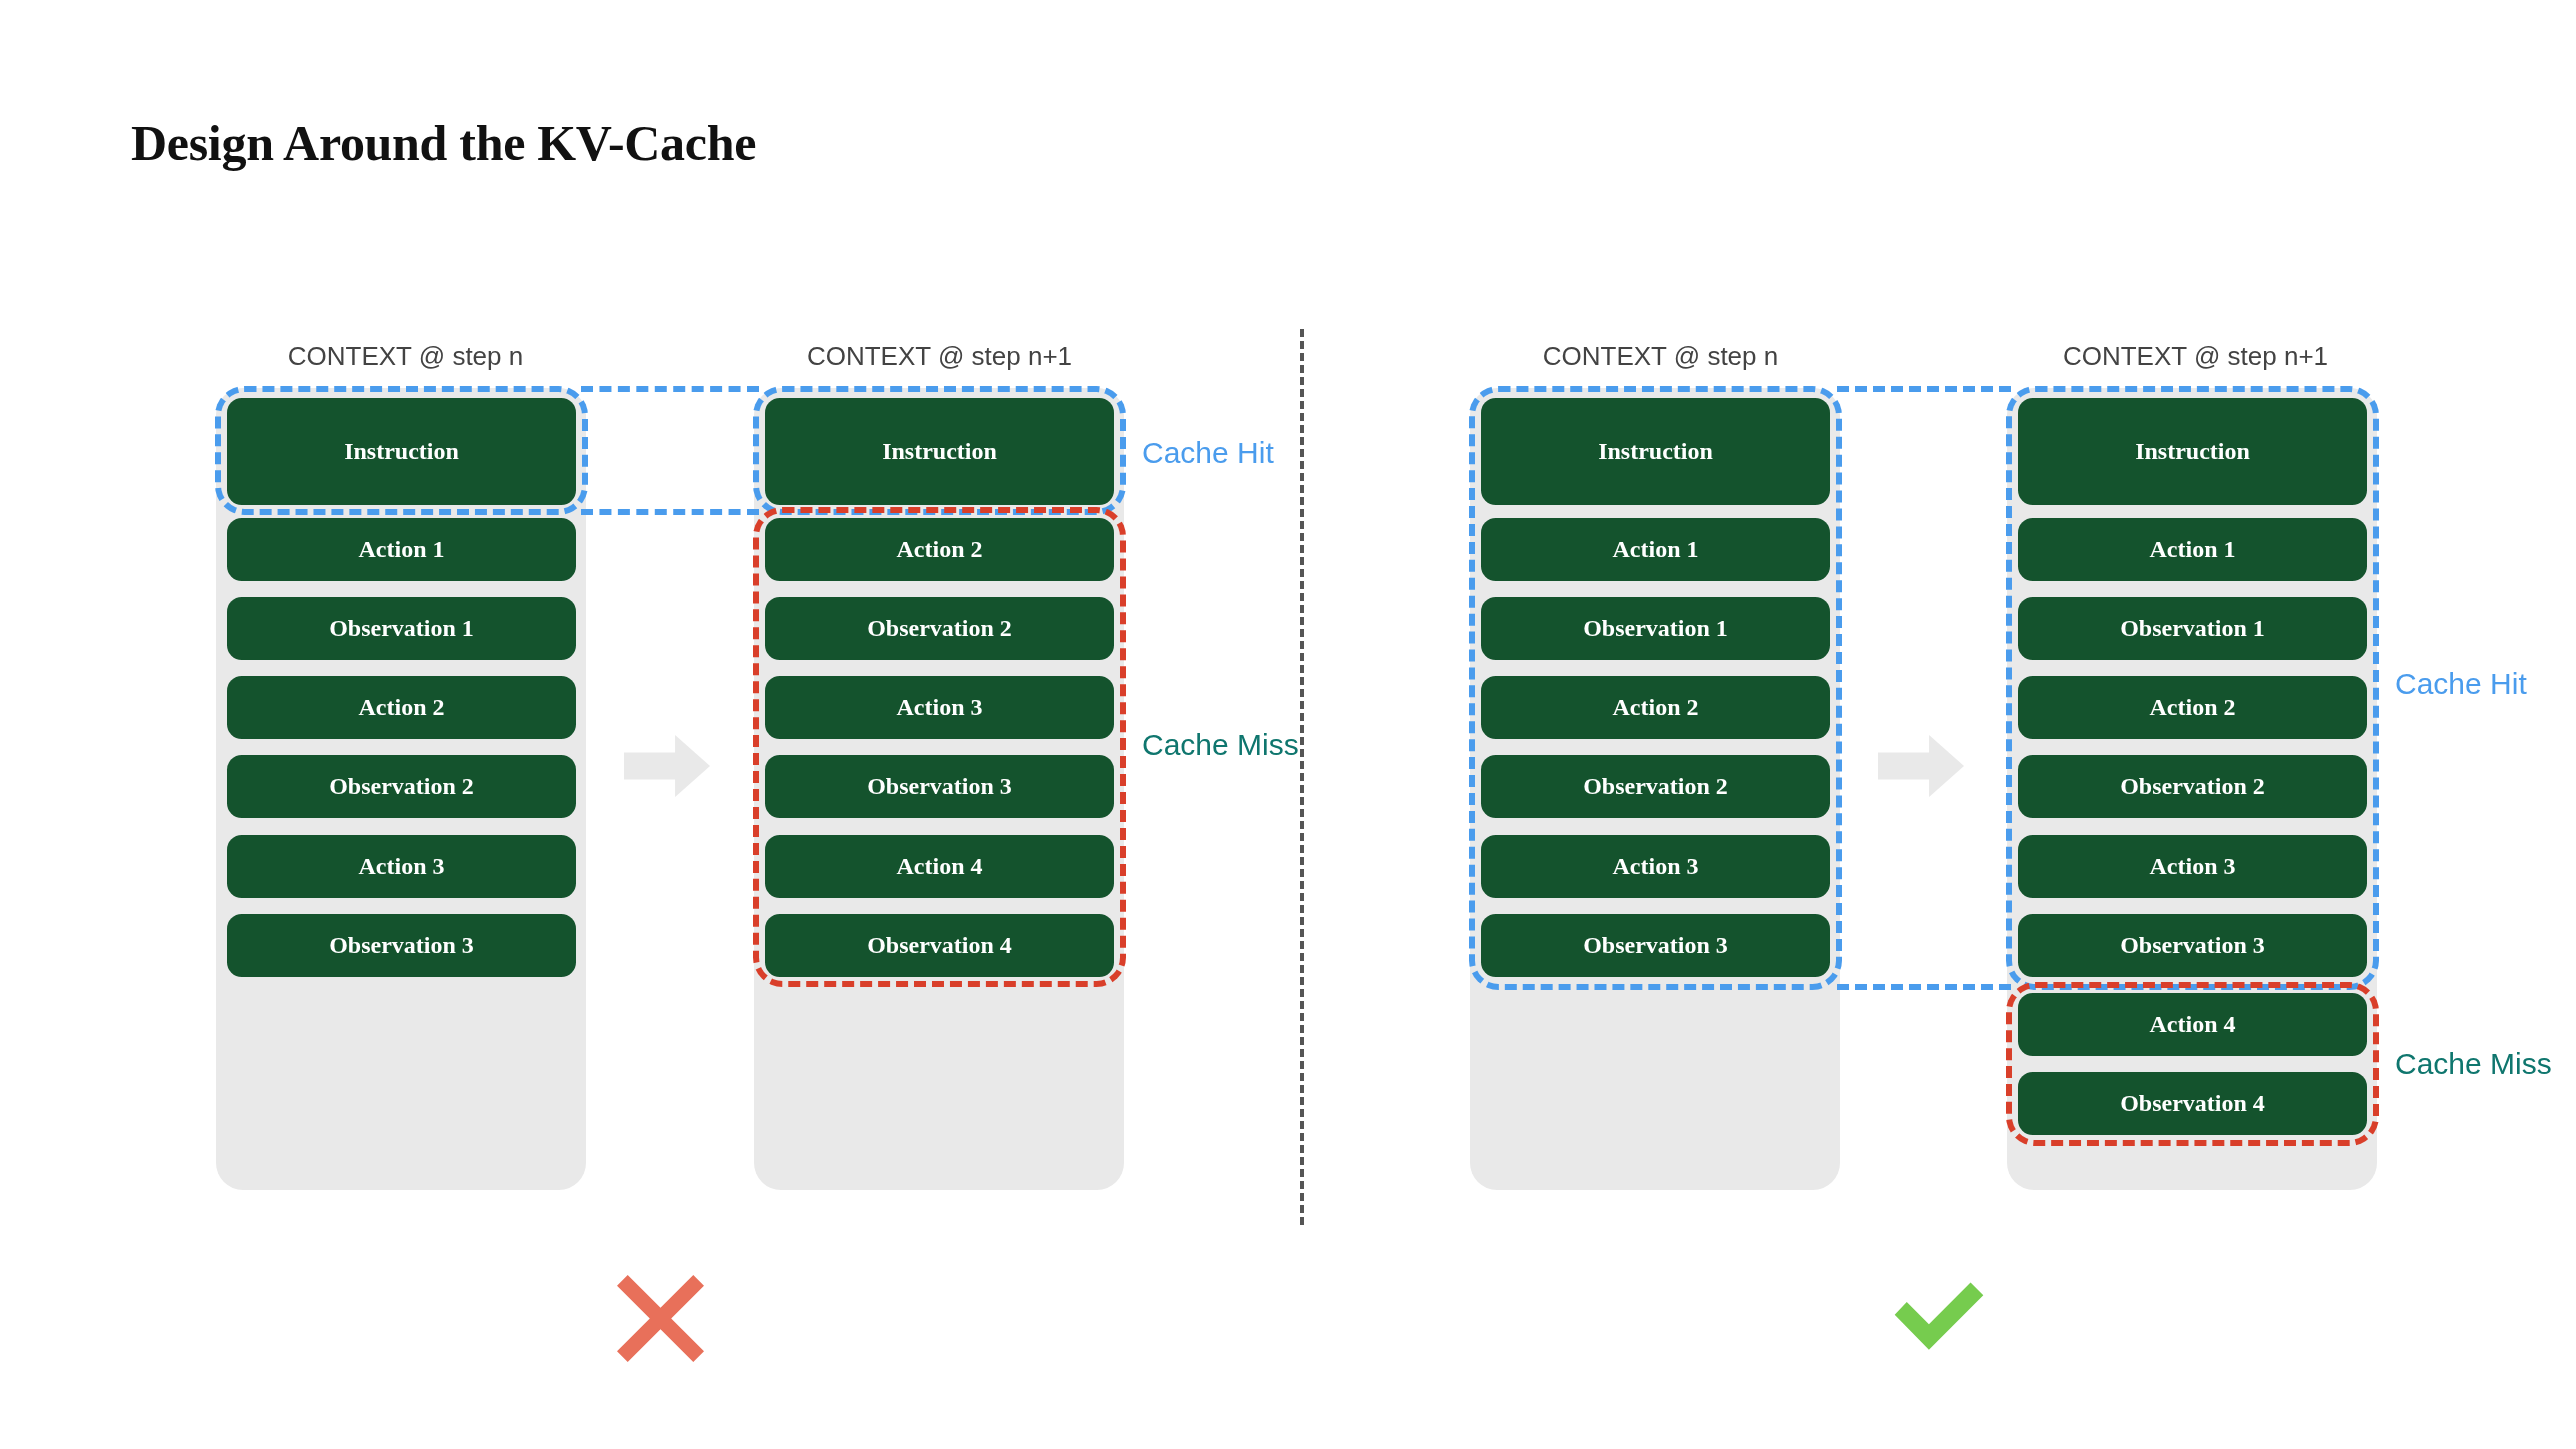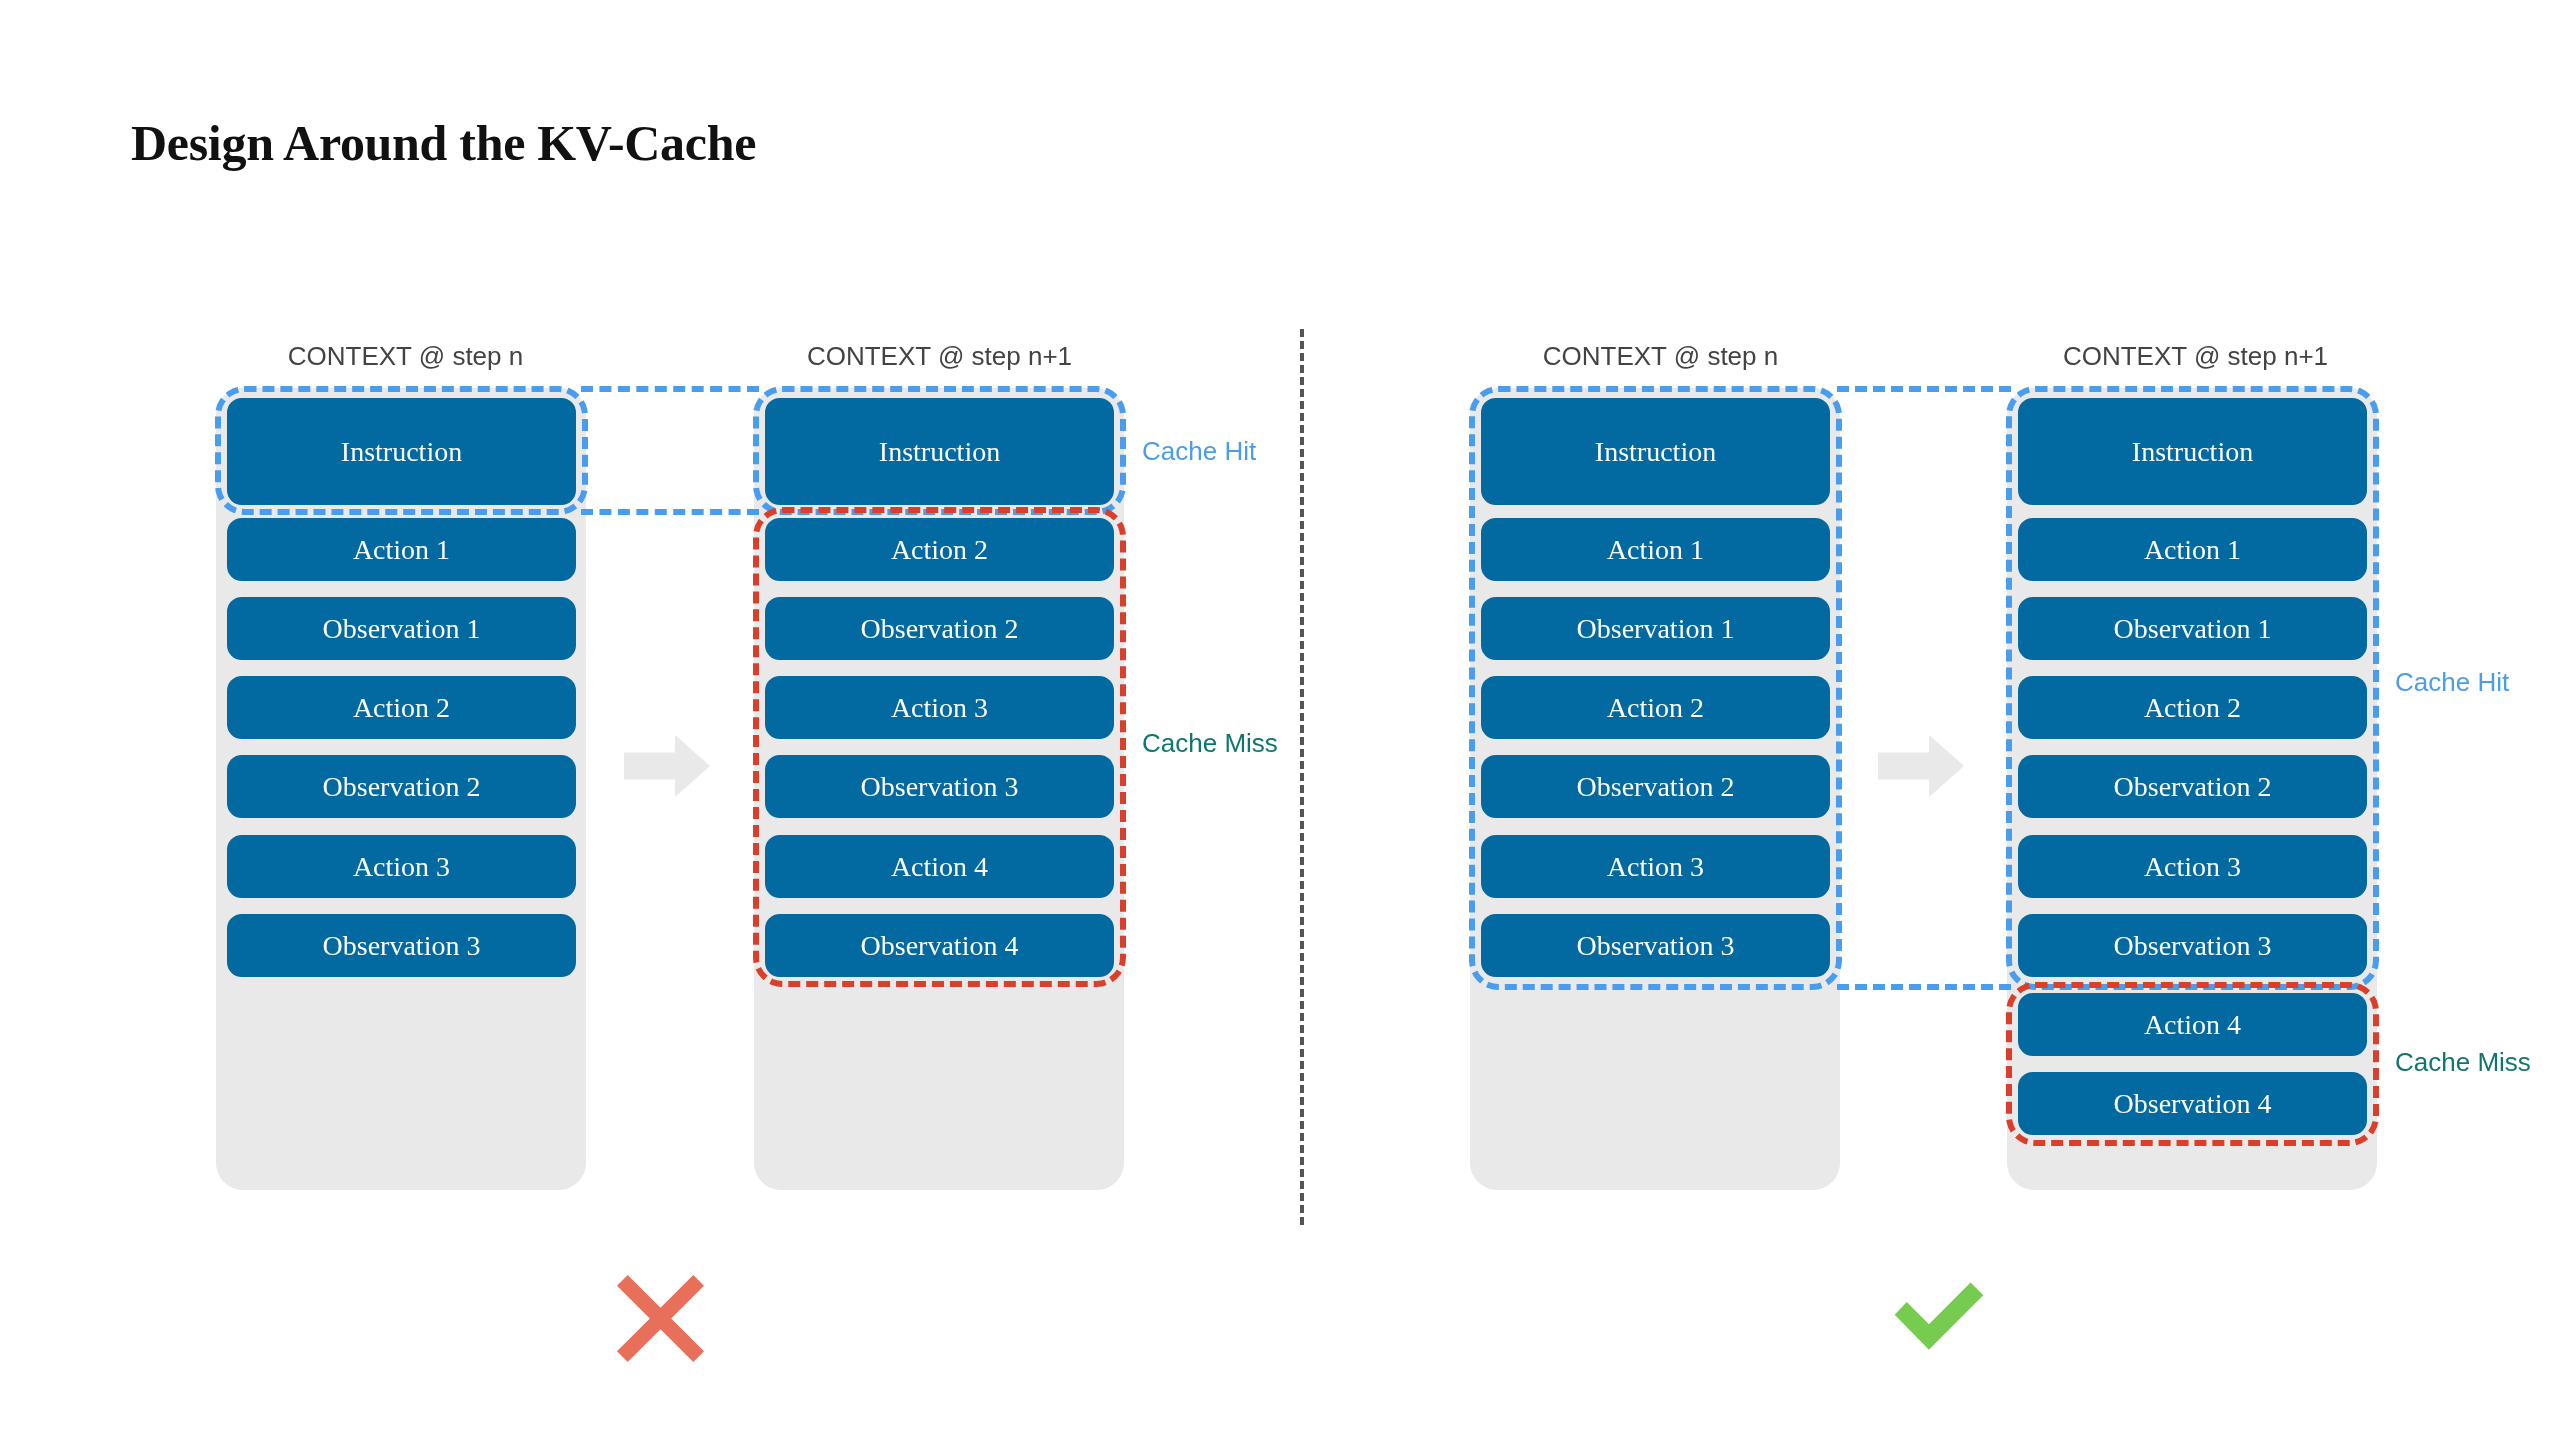--- a/index.html
+++ b/index.html
@@ -36,29 +36,30 @@
   
   .stack {
     position: absolute;
     background: #e9e9e9;
     border-radius: 27px;
   }
 
   
   .item {
     position: absolute;
-    background: #0369a1;
+    background: #14532d;
     border-radius: 14.8px;
     color: #ffffff;
     font-family: "Liberation Serif", serif;
-    font-size: 28px;
+    font-size: 24px;
     display: flex;
     align-items: center;
     justify-content: center;
     white-space: nowrap;
+    font-weight: bold;
   }
 
   
   .region {
     position: absolute;
     border-radius: 29.5px;
     pointer-events: none;
   }
   .region.hit  { border: 6px dashed #4a9ced; }
   .region.miss { border: 6px dashed #d93f2a; }
@@ -67,21 +68,21 @@
   .bridge {
     position: absolute;
     pointer-events: none;
   }
   .bridge.hit  { border-top: 6px dashed #4a9ced; }
 
   
   .region-label {
     position: absolute;
     font-family: "Liberation Sans", sans-serif;
-    font-size: 26px;
+    font-size: 30px;
     white-space: nowrap;
   }
   .region-label.hit  { color: #4a9ced; }
   .region-label.miss { color: #0f766e; }
 
   
   .block-arrow { position: absolute; }
 
   
   .divider {

